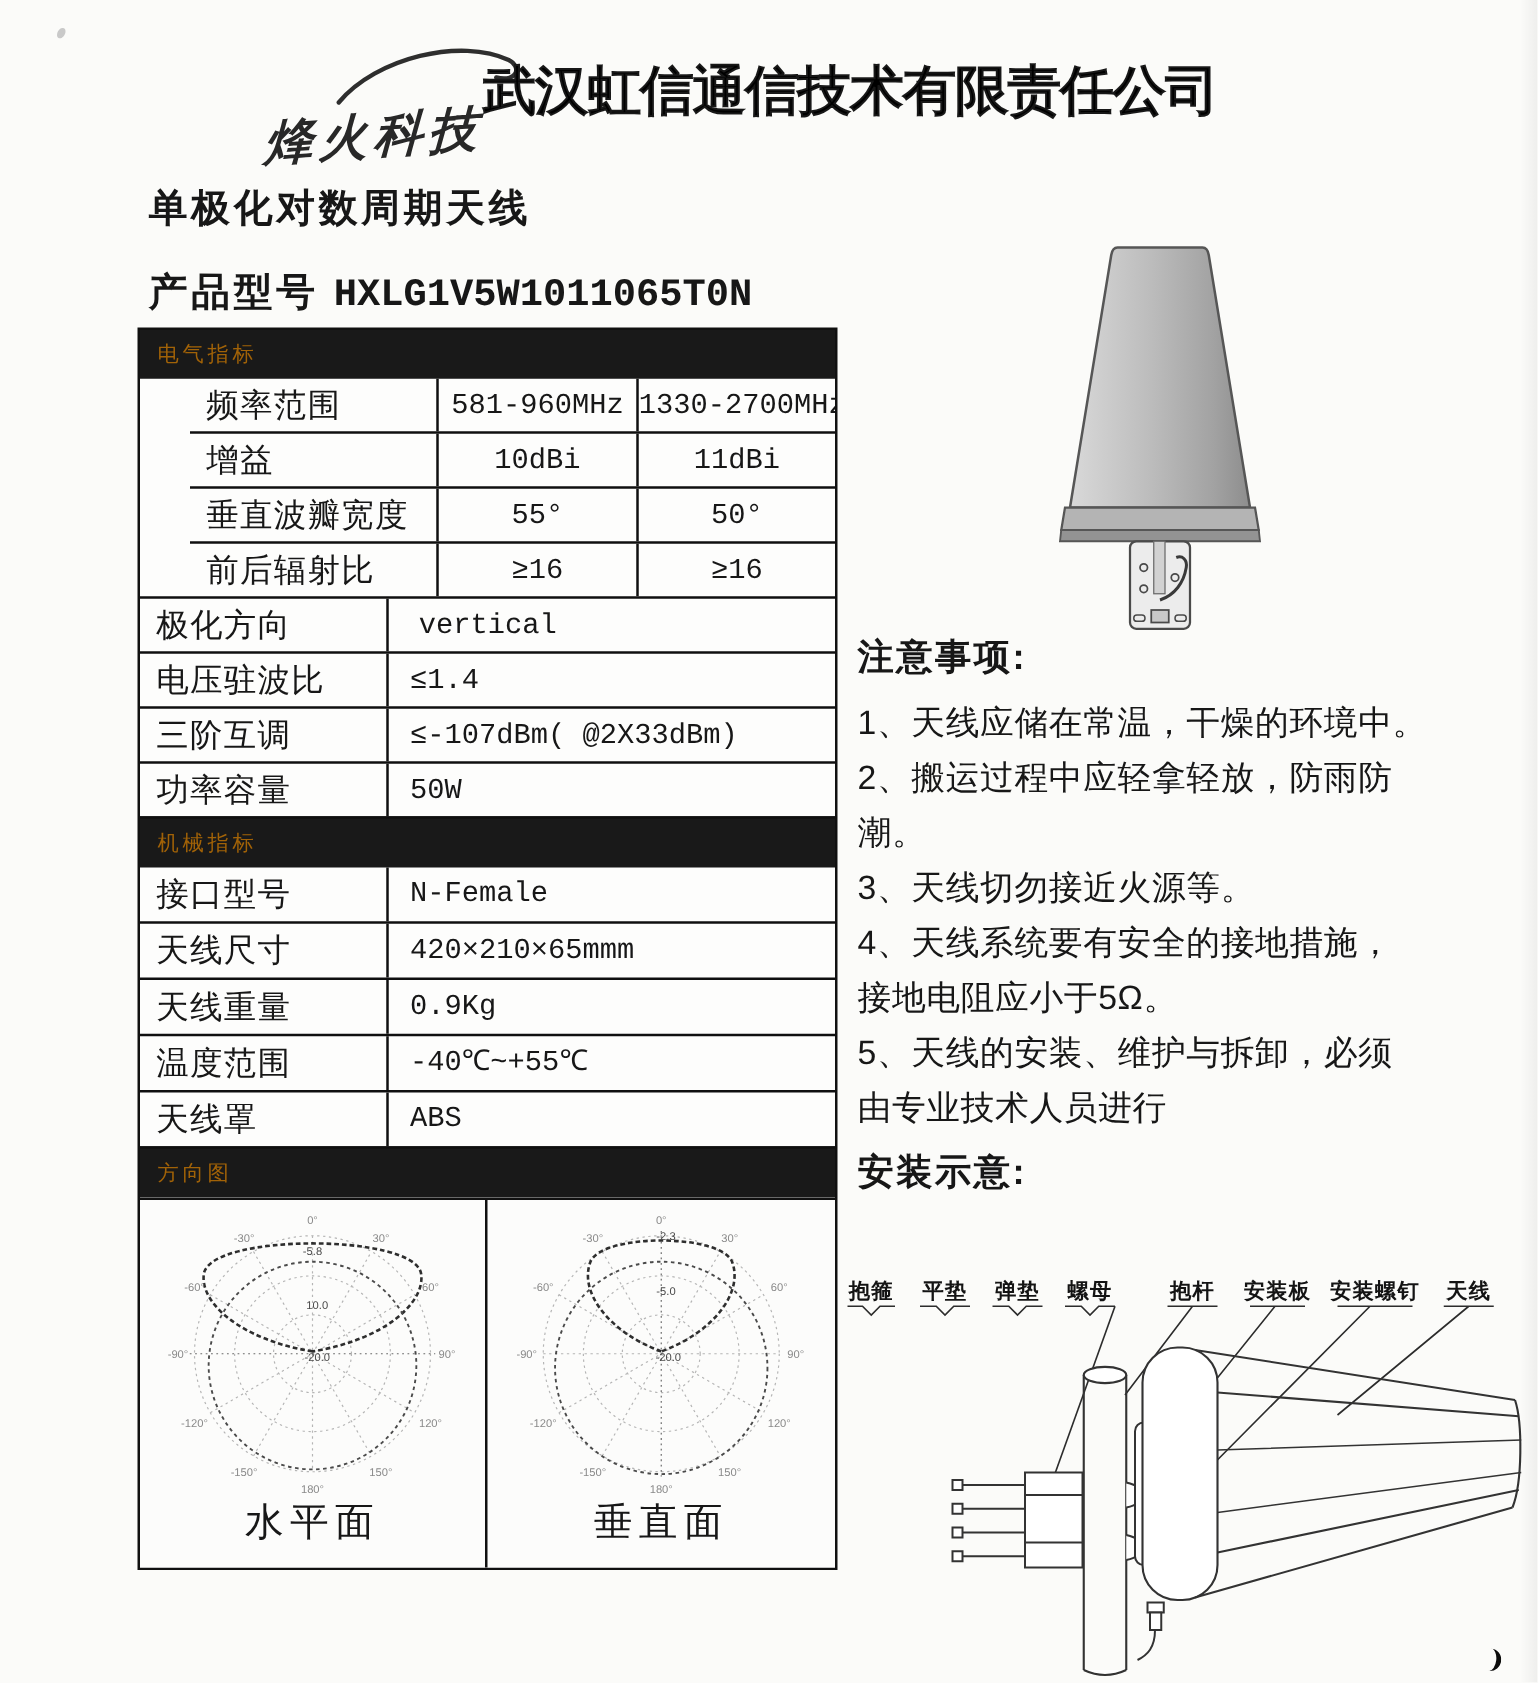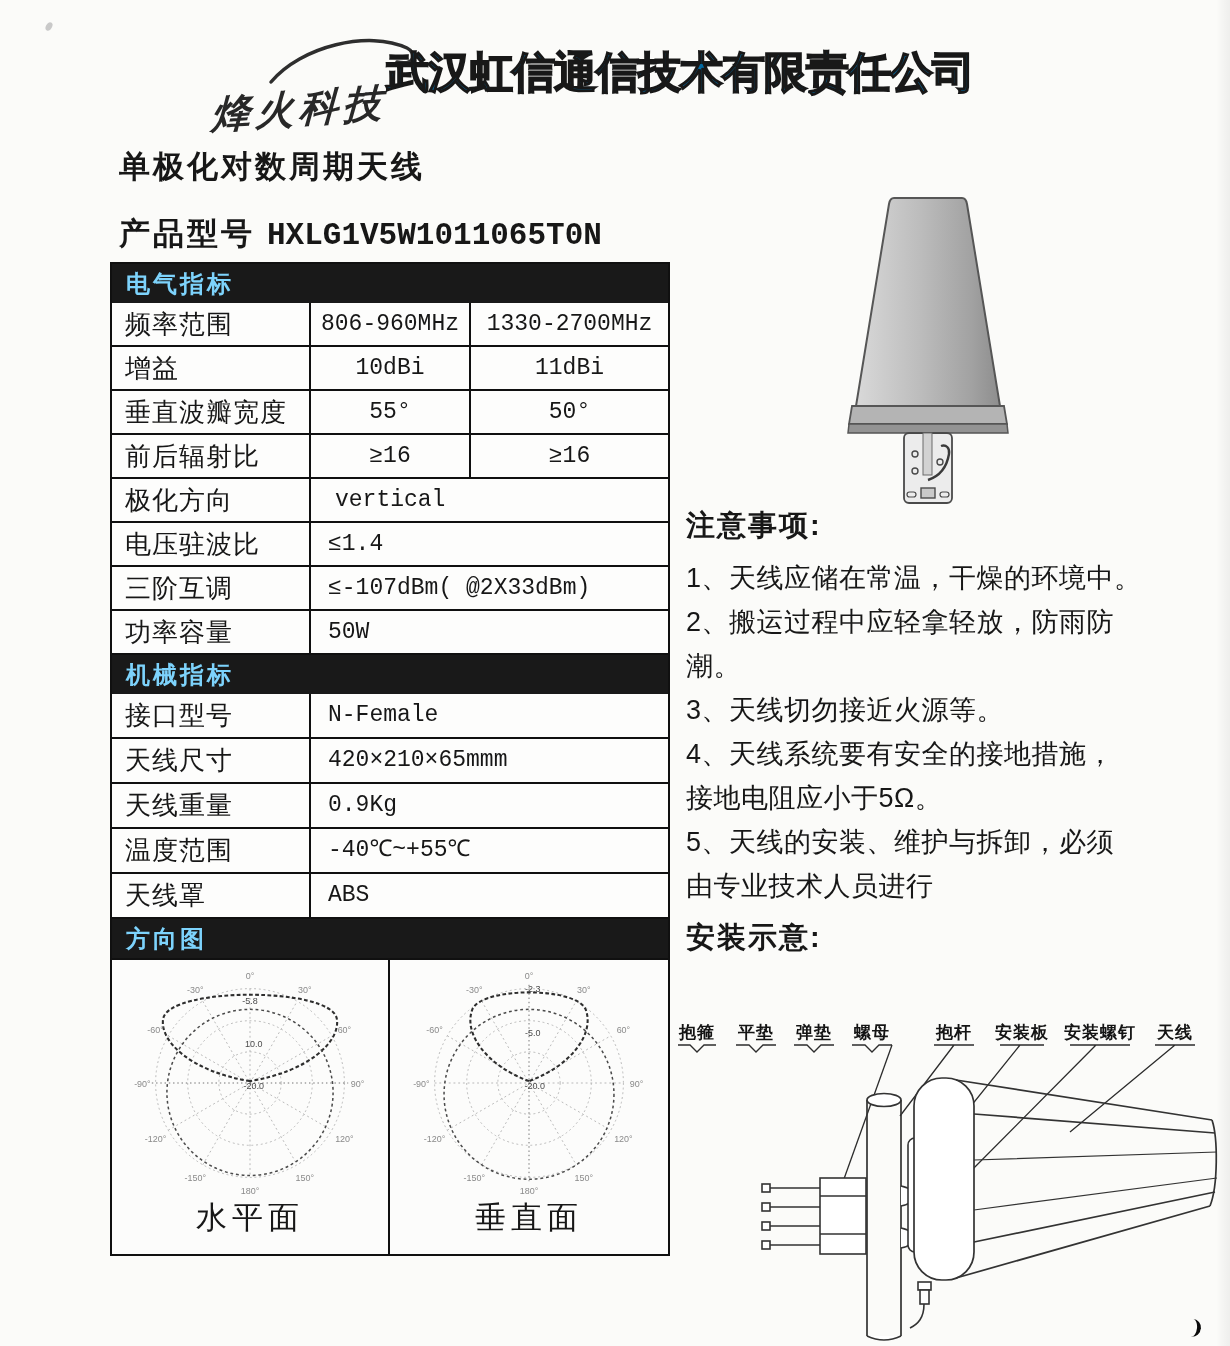--- a/index.html
+++ b/index.html
@@ -12,38 +12,38 @@
   .abs{position:absolute;}
   
   .logo-wrap{left:205px;top:34px;width:200px;height:105px;}
   .logo-swoosh{left:62px;top:-2px;width:150px;height:58px;}
   .logo-text{
     left:6px;top:48px;font-size:39px;font-weight:700;font-style:italic;
     letter-spacing:5px;color:#282828;transform:rotate(-4deg) skewX(-6deg);
     white-space:nowrap;
   }
   .company-name{
-    left:386px;top:44px;font-size:43px;font-weight:700;letter-spacing:-1px;
-    color:#0369a1;-webkit-text-stroke:1.6px #181818;white-space:nowrap;
+    left:386px;top:44px;font-size:43px;font-weight:400;letter-spacing:-1px;
+    color:#000000;-webkit-text-stroke:1.6px #181818;white-space:nowrap;
   }
   
   .product-title{left:119px;top:146px;font-size:31px;font-weight:700;letter-spacing:3px;text-align:right;}
   .model-row{left:119px;top:203px;font-size:31px;white-space:nowrap;margin-top:10px;}
   .model-label{font-weight:700;letter-spacing:3px;}
   .model-number{font-family:"Liberation Mono","DejaVu Sans Mono",monospace;font-weight:600;margin-left:12px;letter-spacing:0px;}
   
   .spec-card{
     left:110px;top:262px;width:556px;border:2.5px solid #101010;background:#fdfdfc;
   }
   .sec-header{
-    height:39px;line-height:39px;background:#191919;color:#7dd3fc;
-    font-size:24px;font-weight:700;letter-spacing:3px;padding-left:14px;
+    height:39px;line-height:39px;background:#191919;color:#a16207;
+    font-size:17px;font-weight:400;letter-spacing:3px;padding-left:14px;
   }
   .t-row{display:grid;border-top:2px solid #101010;}
-  .t-row.cols3{grid-template-columns:197px 160px auto;height:42px;line-height:42px;}
+  .t-row.cols3{grid-template-columns:197px 160px auto;height:42px;line-height:42px;margin-left:40px;}
   .t-row.cols2{grid-template-columns:197px auto;height:42px;line-height:42px;}
   .t-row.mech{height:43px;line-height:43px;}
   .t-row.first{border-top:none;}
   .cell{overflow:hidden;white-space:nowrap;}
   .cell.lbl{padding-left:13px;font-size:26px;letter-spacing:1px;}
   .cell.val{border-left:2px solid #101010;font-family:"Liberation Mono","DejaVu Sans Mono",monospace;font-size:23px;}
   .cell.val.ctr{text-align:center;}
   .cell.val.lft{padding-left:17px;text-align:left;}
   .cell.val.ind{padding-left:24px;}
   
@@ -86,21 +86,21 @@
 <div class="abs model-row">
   <span class="model-label">产品型号</span><span class="model-number">HXLG1V5W1011065T0N</span>
 </div>
 
 <div class="abs spec-card">
 
   <div class="sec-header">电气指标</div>
 
   <div class="t-row cols3 first">
     <div class="cell lbl">频率范围</div>
-    <div class="cell val ctr">806-960MHz</div>
+    <div class="cell val ctr">581-960MHz</div>
     <div class="cell val ctr">1330-2700MHz</div>
   </div>
   <div class="t-row cols3">
     <div class="cell lbl">增益</div>
     <div class="cell val ctr">10dBi</div>
     <div class="cell val ctr">11dBi</div>
   </div>
   <div class="t-row cols3">
     <div class="cell lbl">垂直波瓣宽度</div>
     <div class="cell val ctr">55°</div>

